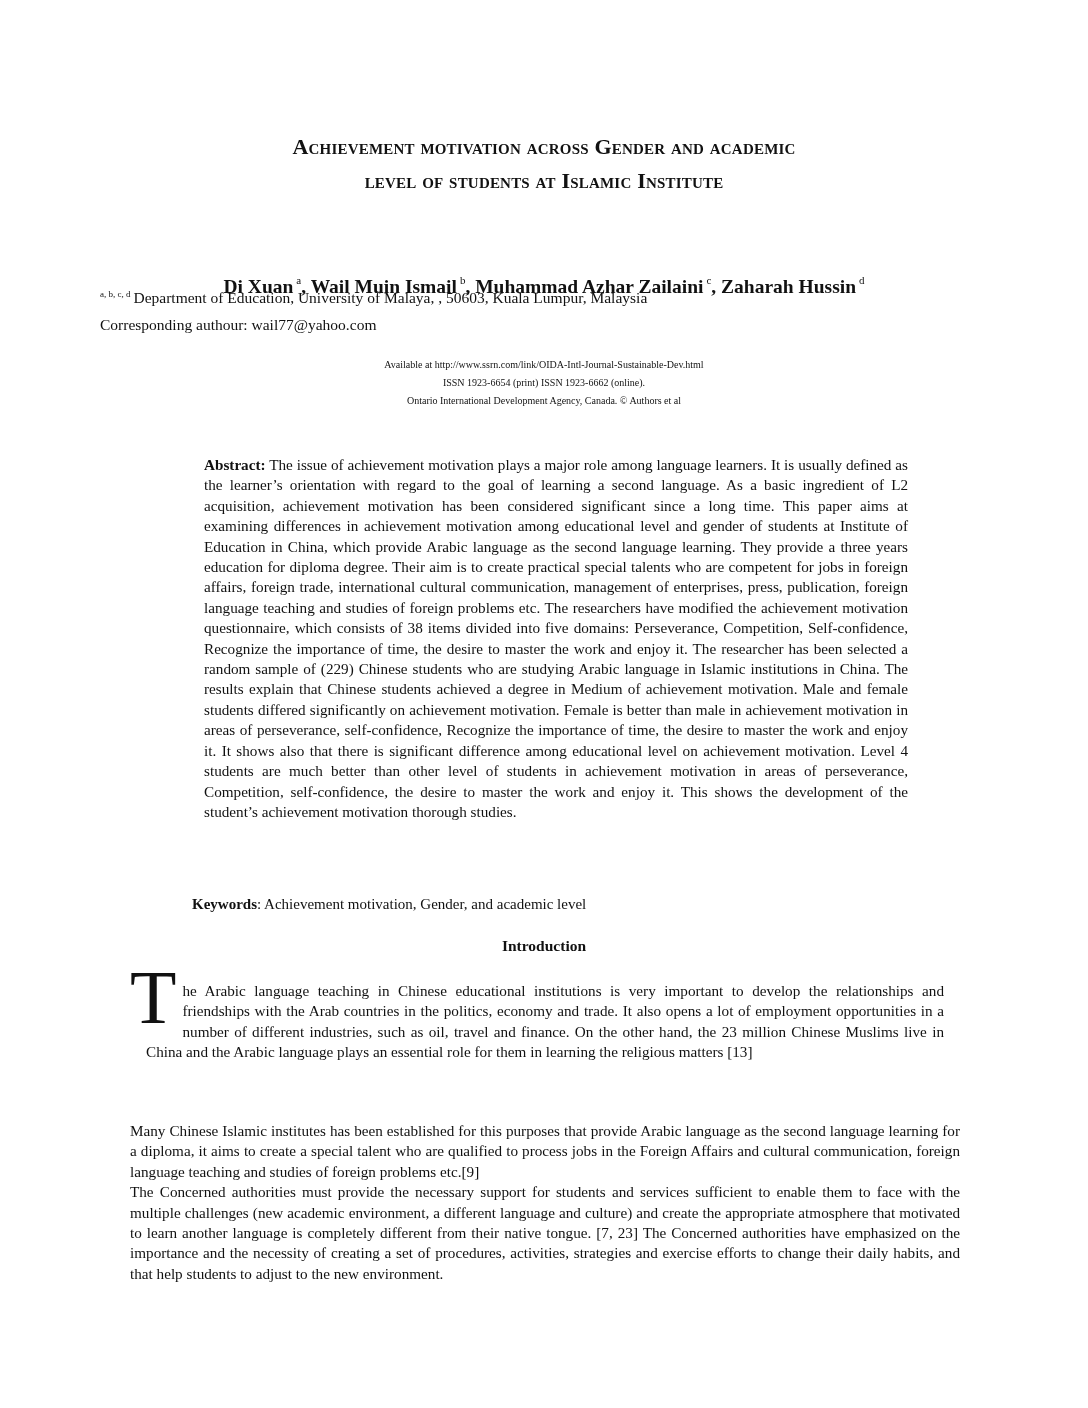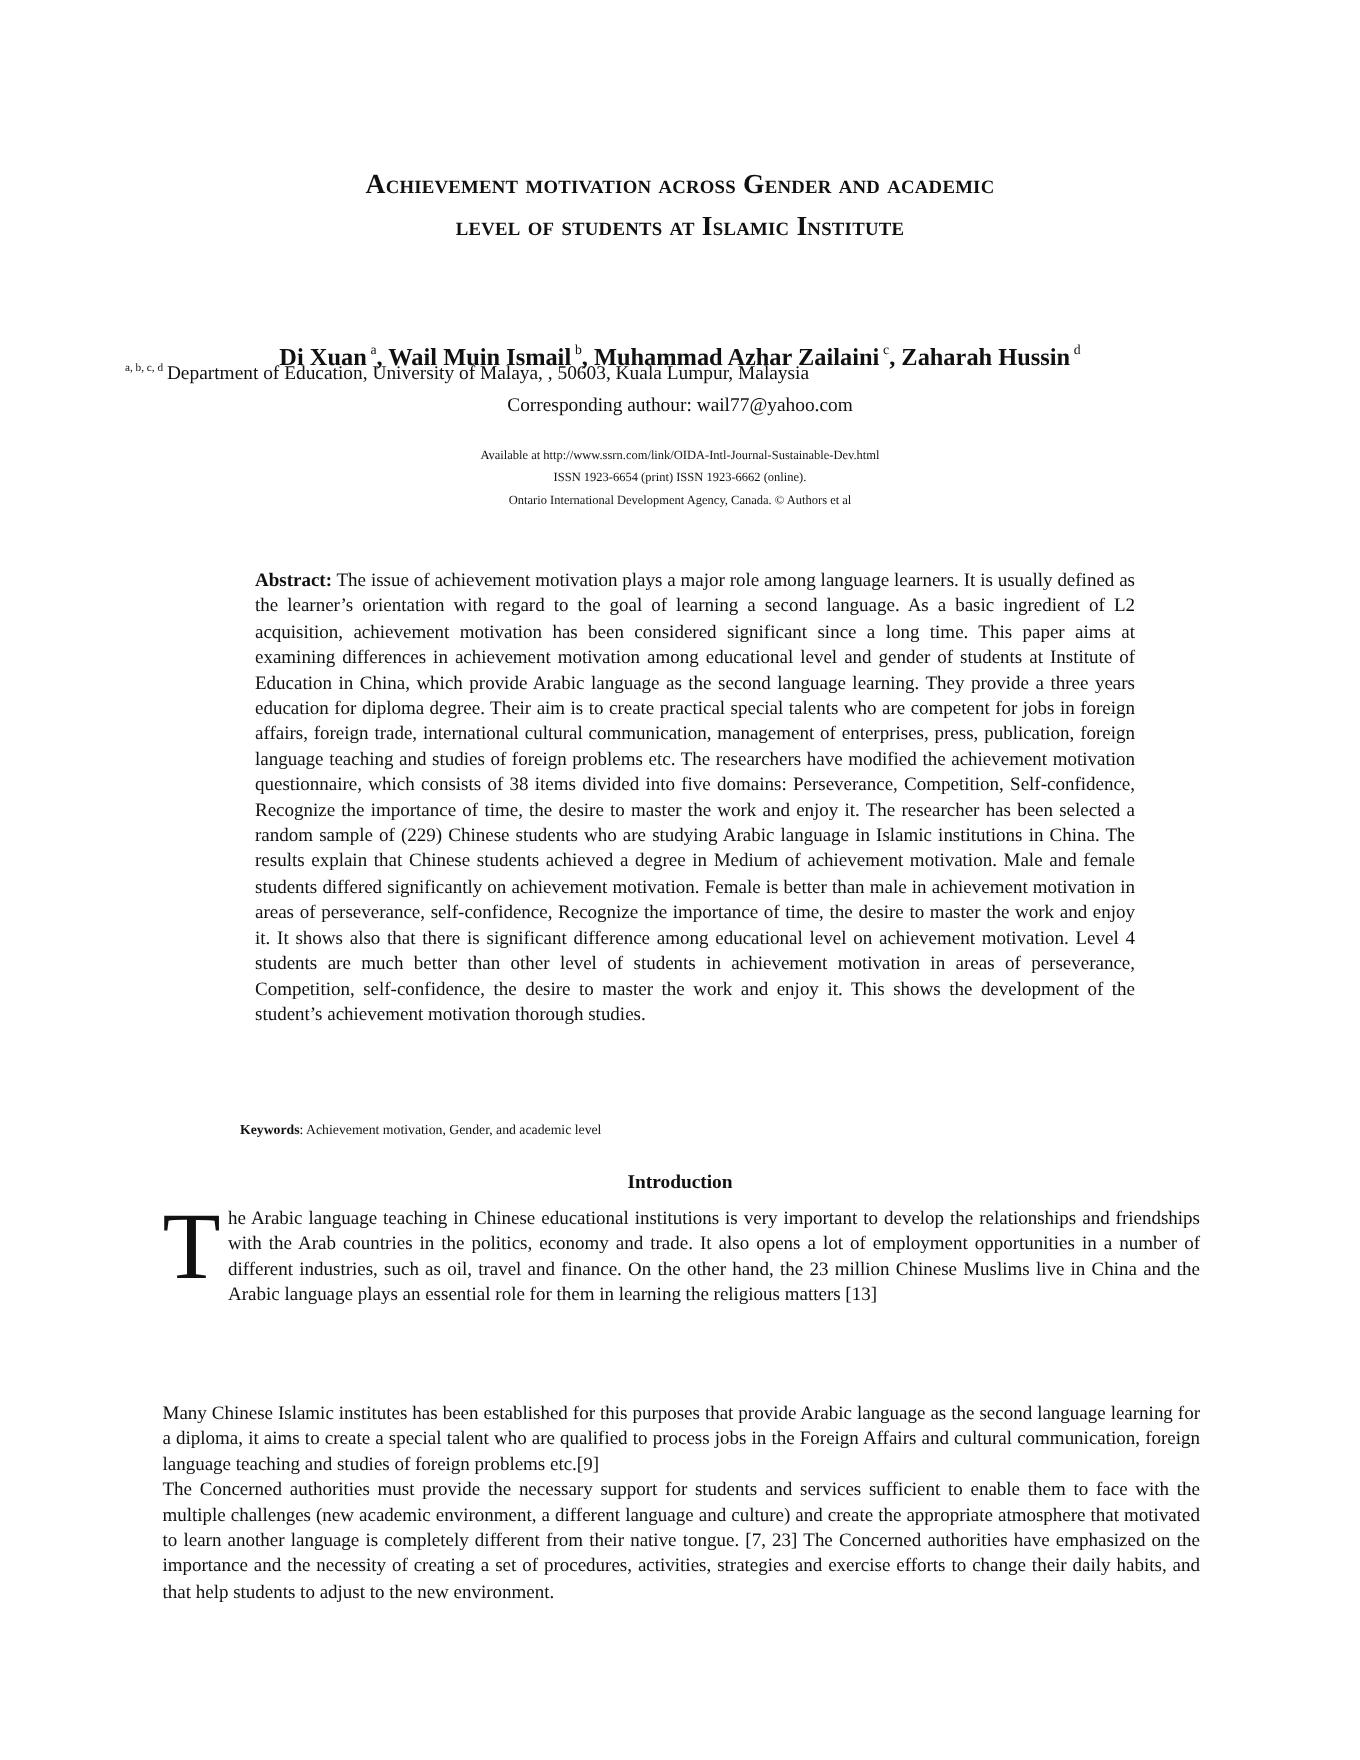--- a/index.html
+++ b/index.html
@@ -7,35 +7,35 @@
          font-family: "Liberation Serif", "DejaVu Serif", serif; color: #111; }
   .title { position: absolute; left: 100px; width: 888px; top: 130px; text-align: center;
            font-weight: bold; font-size: 22px; line-height: 34px; letter-spacing: 0.2px; }
   .title .sc { font-variant: small-caps; }
   .authors { position: absolute; left: 100px; width: 888px; top: 268px; text-align: center;
              font-weight: bold; font-size: 19.5px; line-height: 24px; }
   .authors sup { font-size: 11px; font-weight: normal; vertical-align: 9px; margin-left: 3px; }
   .affil { position: absolute; left: 100px; width: 888px; top: 284px; 
            font-size: 15.5px; line-height: 20px; }
   .affil sup { font-size: 9px; vertical-align: 6px; margin-right: 3px; }
-  .corr { position: absolute; left: 100px; width: 888px; top: 315px; text-align: center;
+  .corr { position: absolute; left: 100px; width: 888px; top: 315px; 
           font-size: 15.5px; line-height: 20px; }
   .pubinfo { position: absolute; left: 250px; width: 588px; top: 356px; text-align: center;
              font-size: 10px; line-height: 18px; }
   .abstract { position: absolute; left: 204px; width: 704px; top: 455px;
               font-size: 15.2px; line-height: 20.4px; text-align: justify; }
   .abstract b, .keywords b { font-weight: bold; }
   .keywords { position: absolute; left: 192px; width: 704px; top: 894px;
-              font-size: 11px; line-height: 20px; }
+              font-size: 15px; line-height: 20px; }
   .intro-h { position: absolute; left: 100px; width: 888px; top: 935px; text-align: center;
              font-weight: bold; font-size: 15.5px; line-height: 22px; }
   .intro { position: absolute; left: 130px; width: 830px; top: 965px;
            font-size: 15.2px; line-height: 20.4px; text-align: justify; }
   .dropcap { float: left; font-size: 76px; line-height: 60px; margin: 2px 6px 0 0; height: 64px; }
-  .intro p { margin: 0; font-family: Liberation Serif, serif; }
+  .intro p { margin: 16px; font-family: Liberation Serif, serif; }
   .p2 { position: absolute; left: 130px; width: 830px; top: 1078px;
         font-size: 15.2px; line-height: 20.4px; text-align: justify; margin-top: 43px; }
   .p2 p { margin: 0; }
 </style>
 </head>
 <body>
 
 <div class="title">
   <div><span>A</span><span class="sc">chievement motivation across </span><span>G</span><span class="sc">ender and academic</span></div>
   <div><span class="sc">level of students at </span><span>I</span><span class="sc">slamic </span><span>I</span><span class="sc">nstitute</span></div>

